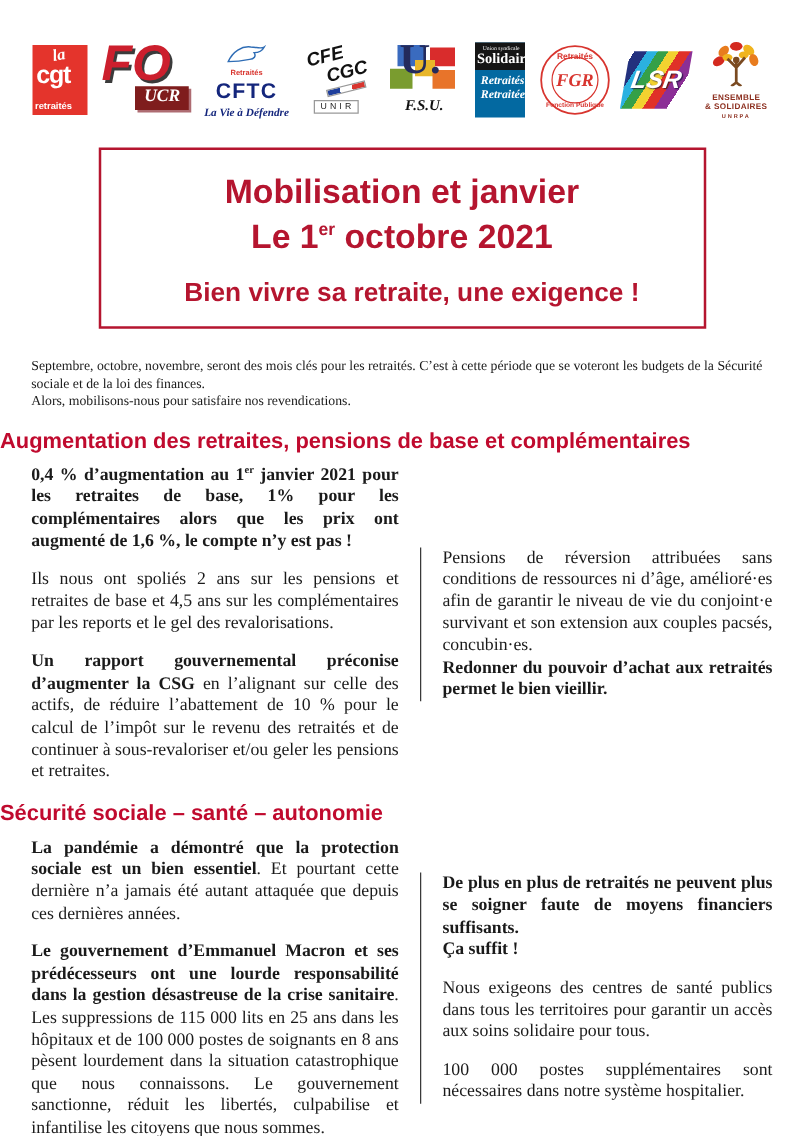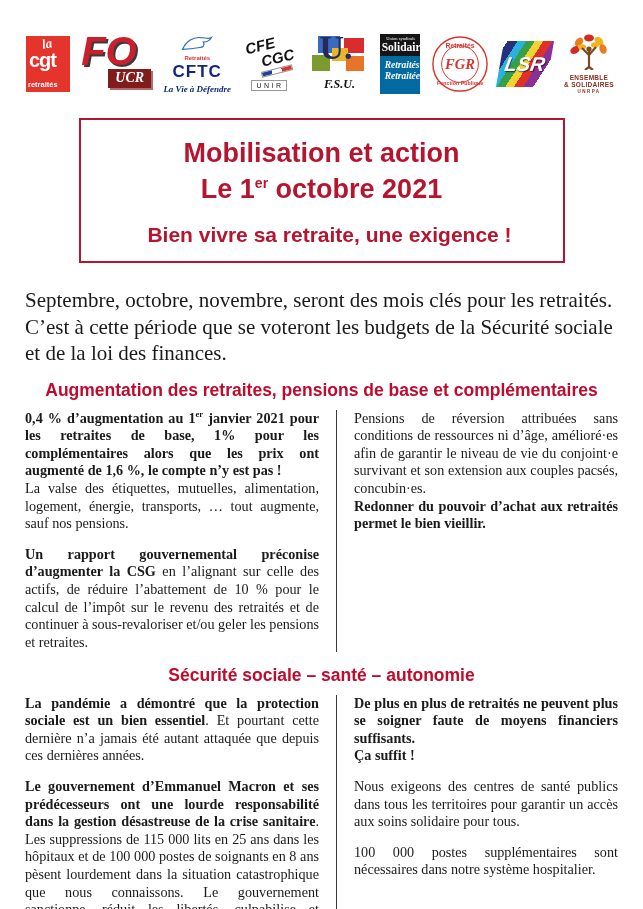--- a/index.html
+++ b/index.html
@@ -76,28 +76,28 @@
   
   .title-box {
     width:482px; margin:14px auto 0 auto; border:2px solid #b5152f;
     text-align:center; padding:16px 0 14px 0; color:#b5152f;
   }
   .title-l1, .title-l2 { font:700 27px "Liberation Sans", sans-serif; line-height:1.32; }
   .title-l2 sup { font-size:14px; vertical-align:super; line-height:0; }
   .title-l3 { font:700 21px "Liberation Sans", sans-serif; margin-top:16px;padding-left:16px; }
 
   
-  .intro { margin:24px 25px 0 25px; font-size:21px; line-height:1.26; }
+  .intro { margin:24px 25px 0 25px; font-size:11px; line-height:1.26; }
 
   
   .section-heading {
-    text-align:center; font:700 17.5px "Liberation Sans", sans-serif;
+    font:700 17.5px "Liberation Sans", sans-serif;
     color:#c00a2e; margin-top:13px;
   }
-  .columns { display:flex; margin:9px 25px 0 25px; }
+  .columns { display:flex; margin:9px 25px 0 25px;align-items:center; }
   .col { font-size:14.2px; line-height:1.24; text-align:justify; }
   .col p { margin:0; }
   .col p.gap { margin-top:13px; }
   .col-left { width:294px; flex:0 0 auto; }
   .col-right { flex:1 1 auto; border-left:1px solid #3a3a3a; margin-left:17px; padding-left:17px; }
   .col sup { font-size:60%; vertical-align:super; line-height:0; }
   b, .bold { font-weight:700; }
 </style>
 </head>
 <body>
@@ -181,35 +181,36 @@
       <path d="M22 17 L22 33 M22 21 L15 14 M22 21 L29 13 M22 33 L18 36 M22 33 L26 36" stroke="#7a4a21" stroke-width="2.2" fill="none"></path>
     </svg>
     <span class="ens-l1">ENSEMBLE</span>
     <span class="ens-l1">&amp; SOLIDAIRES</span>
     <span class="ens-l3">UNRPA</span>
   </div>
 
 </div>
 
 <div class="title-box">
-  <div class="title-l1">Mobilisation et action</div>
+  <div class="title-l1">Mobilisation et janvier</div>
   <div class="title-l2"><span>Le 1</span><sup>er</sup><span> octobre 2021</span></div>
   <div class="title-l3">Bien vivre sa retraite, une exigence !</div>
 </div>
 
 <div class="intro">
   <div>Septembre, octobre, novembre, seront des mois clés pour les retraités. C’est à cette période que se voteront les budgets de la Sécurité sociale et de la loi des finances.</div>
+  <div>Alors, mobilisons-nous pour satisfaire nos revendications.</div>
 </div>
 
 <div class="section-heading">Augmentation des retraites, pensions de base et complémentaires</div>
 
 <div class="columns">
   <div class="col col-left">
     <p class="bold"><span>0,4 % d’augmentation au 1</span><sup>er</sup><span> janvier 2021 pour les retraites de base, 1% pour les complémentaires alors que les prix ont augmenté de 1,6 %, le compte n’y est pas !</span></p>
-    <p>La valse des étiquettes, mutuelles, alimentation, logement, énergie, transports, … tout augmente, sauf nos pensions.</p>
+    <p class="gap">Ils nous ont spoliés 2 ans sur les pensions et retraites de base et 4,5 ans sur les complémentaires par les reports et le gel des revalorisations.</p>
     <p class="gap"><b>Un rapport gouvernemental préconise d’augmenter la CSG</b><span> en l’alignant sur celle des actifs, de réduire l’abattement de 10 % pour le calcul de l’impôt sur le revenu des retraités et de continuer à sous-revaloriser et/ou geler les pensions et retraites.</span></p>
   </div>
   <div class="col col-right">
     <p>Pensions de réversion attribuées sans conditions de ressources ni d’âge, amélioré·es afin de garantir le niveau de vie du conjoint·e survivant et son extension aux couples pacsés, concubin·es.</p>
     <p class="bold">Redonner du pouvoir d’achat aux retraités permet le bien vieillir.</p>
   </div>
 </div>
 
 <div class="section-heading">Sécurité sociale – santé – autonomie</div>
 

